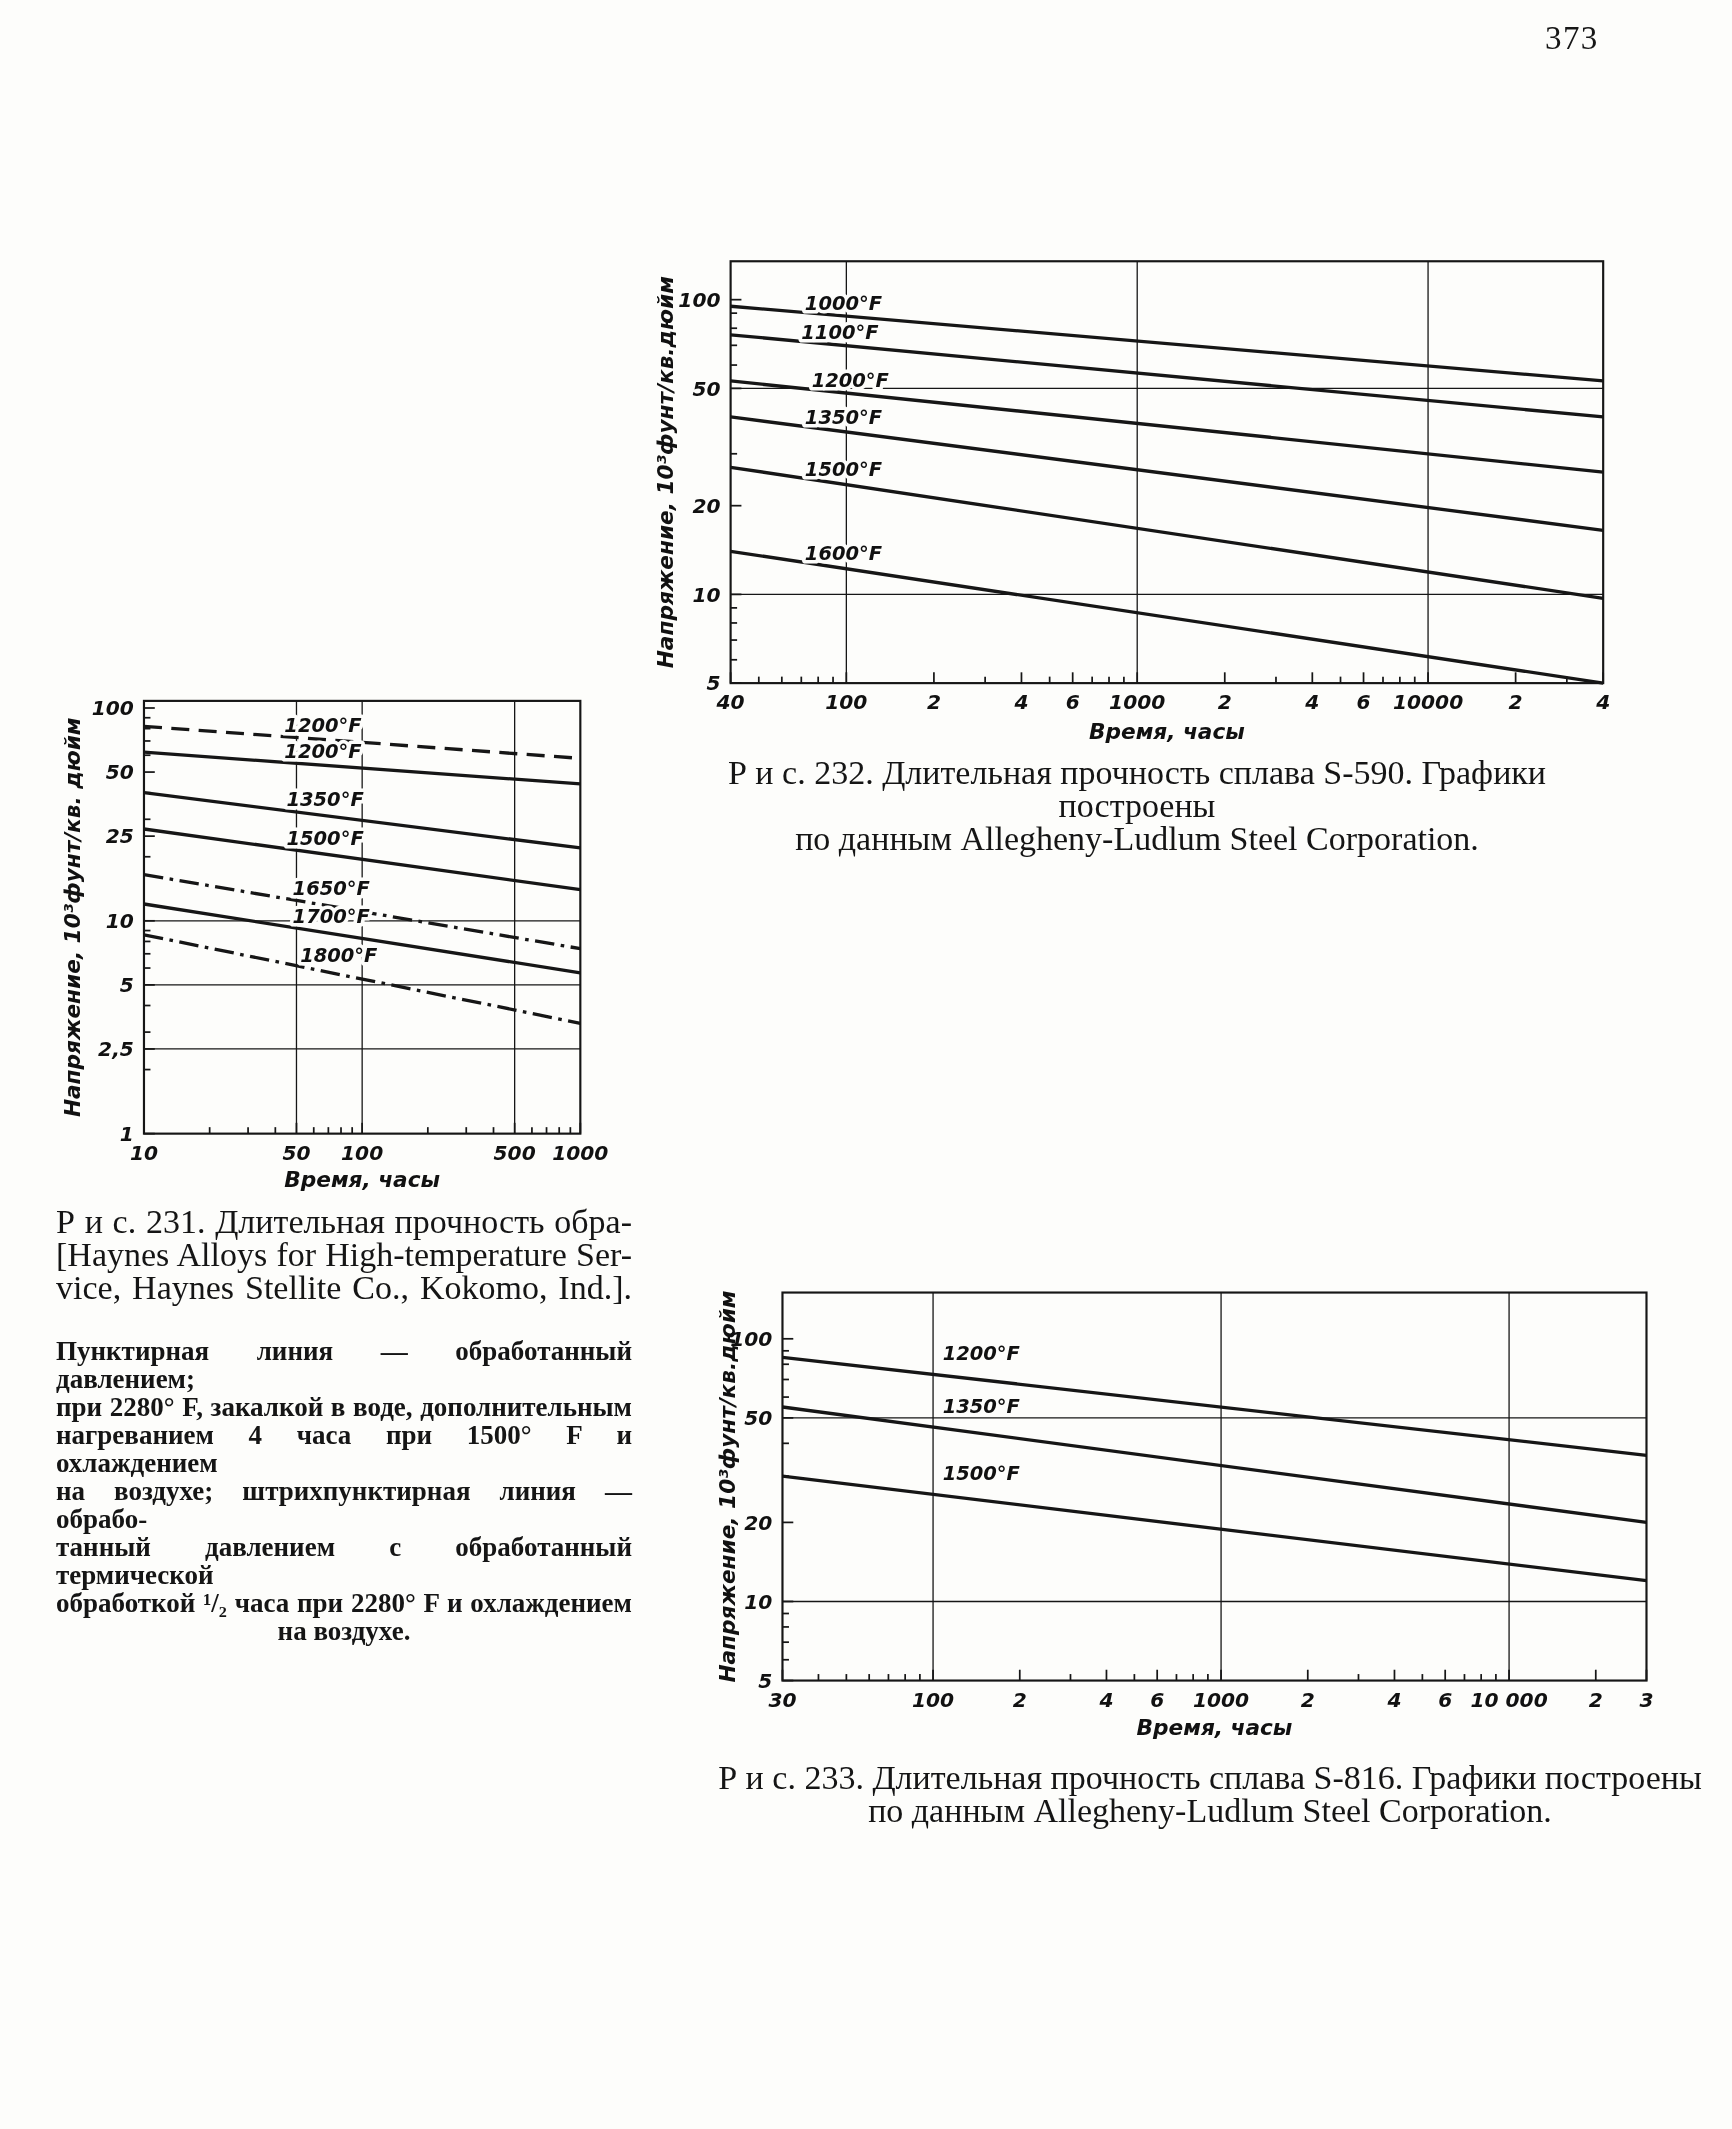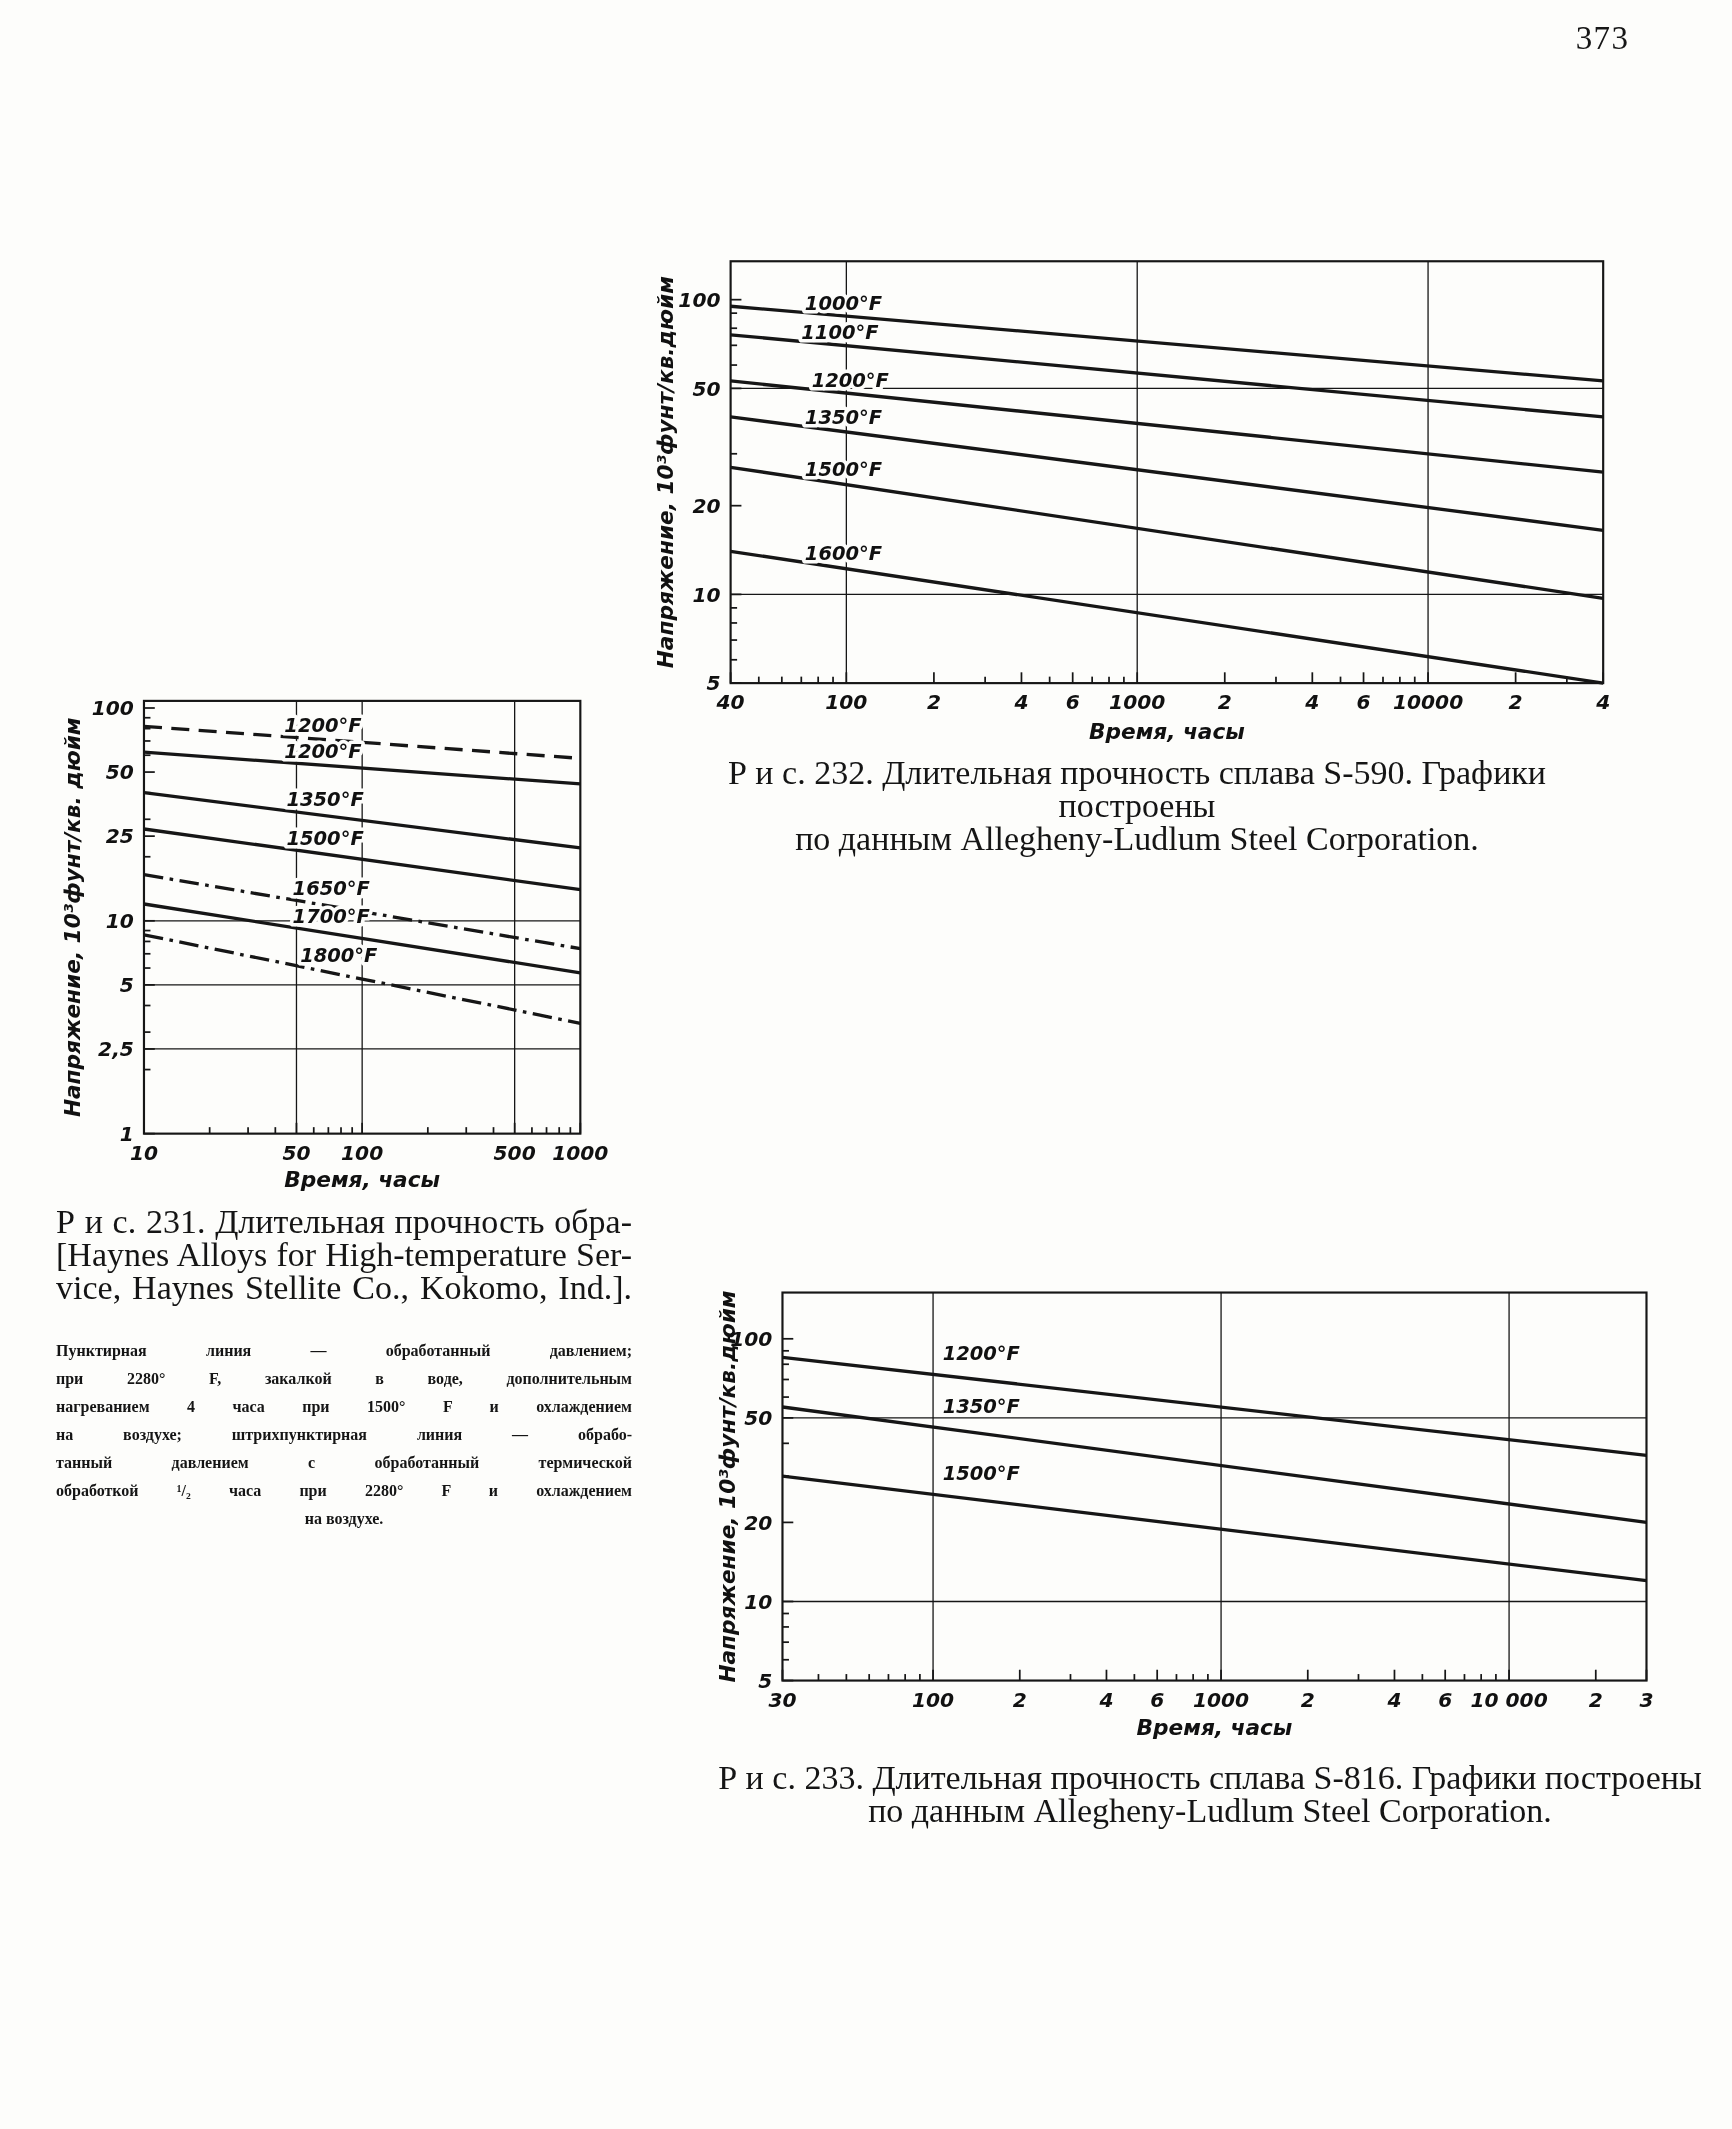--- a/index.html
+++ b/index.html
@@ -1,28 +1,28 @@
 <!DOCTYPE html>
 <html style="font-size:11.5px"><head>
 <meta charset="utf-8">
 <style>
   *{margin:0;padding:0;box-sizing:border-box}
   body{background:#ddd}
   .page{position:relative;width:1732px;height:2129px;background:#fdfdfb;font-family:"Liberation Serif",serif;color:#161616;margin:0 auto;overflow:hidden}
-  .pageno{position:absolute;left:1545px;top:20px;width:115px;text-align:center;font-size:33px;letter-spacing:1.4px}
+  .pageno{position:absolute;left:1545px;top:20px;width:115px;text-align:left;font-size:33px;letter-spacing:1.4px}
   svg{position:absolute;overflow:visible}
   #svg232{left:628px;top:249px}
   #svg231{left:43px;top:689px}
   #svg233{left:678px;top:1281px}
   .caption{position:absolute;font-size:34px;line-height:33px;color:#151515}
   #cap232{left:650px;top:756px;width:974px;text-align:center}
   #cap233{left:712px;top:1761px;width:996px;text-align:center}
   #cap231{left:56px;top:1205px;width:576px}
   #cap231 .cap-line{text-align:justify;text-align-last:justify}
-  #note231{position:absolute;left:56px;top:1337px;width:576px;font-size:16px;line-height:28px;font-weight:700;color:#151515}
+  #note231{position:absolute;left:56px;top:1337px;width:576px;font-size:27px;line-height:28px;font-weight:700;color:#151515}
   #note231 .note-line{text-align:justify;text-align-last:justify}
   #note231 .note-line.last{text-align:right;text-align-last:center}
   
   .frame{fill:none;stroke:#161616;stroke-width:3}
   .grid{stroke:#161616;stroke-width:1.8}
   .tick{stroke:#161616;stroke-width:2.4}
   .series{fill:none;stroke:#161616;stroke-width:4.6;stroke-linecap:butt}
   .ticklab{font:italic 700 28px "DejaVu Sans",sans-serif;fill:#111}
   .axislab{font:italic 700 30px "DejaVu Sans",sans-serif;fill:#111}
   .serieslab{font:italic 700 27px "DejaVu Sans",sans-serif;fill:#111;stroke:#fdfdfb;stroke-width:10;paint-order:stroke;stroke-linejoin:round}

